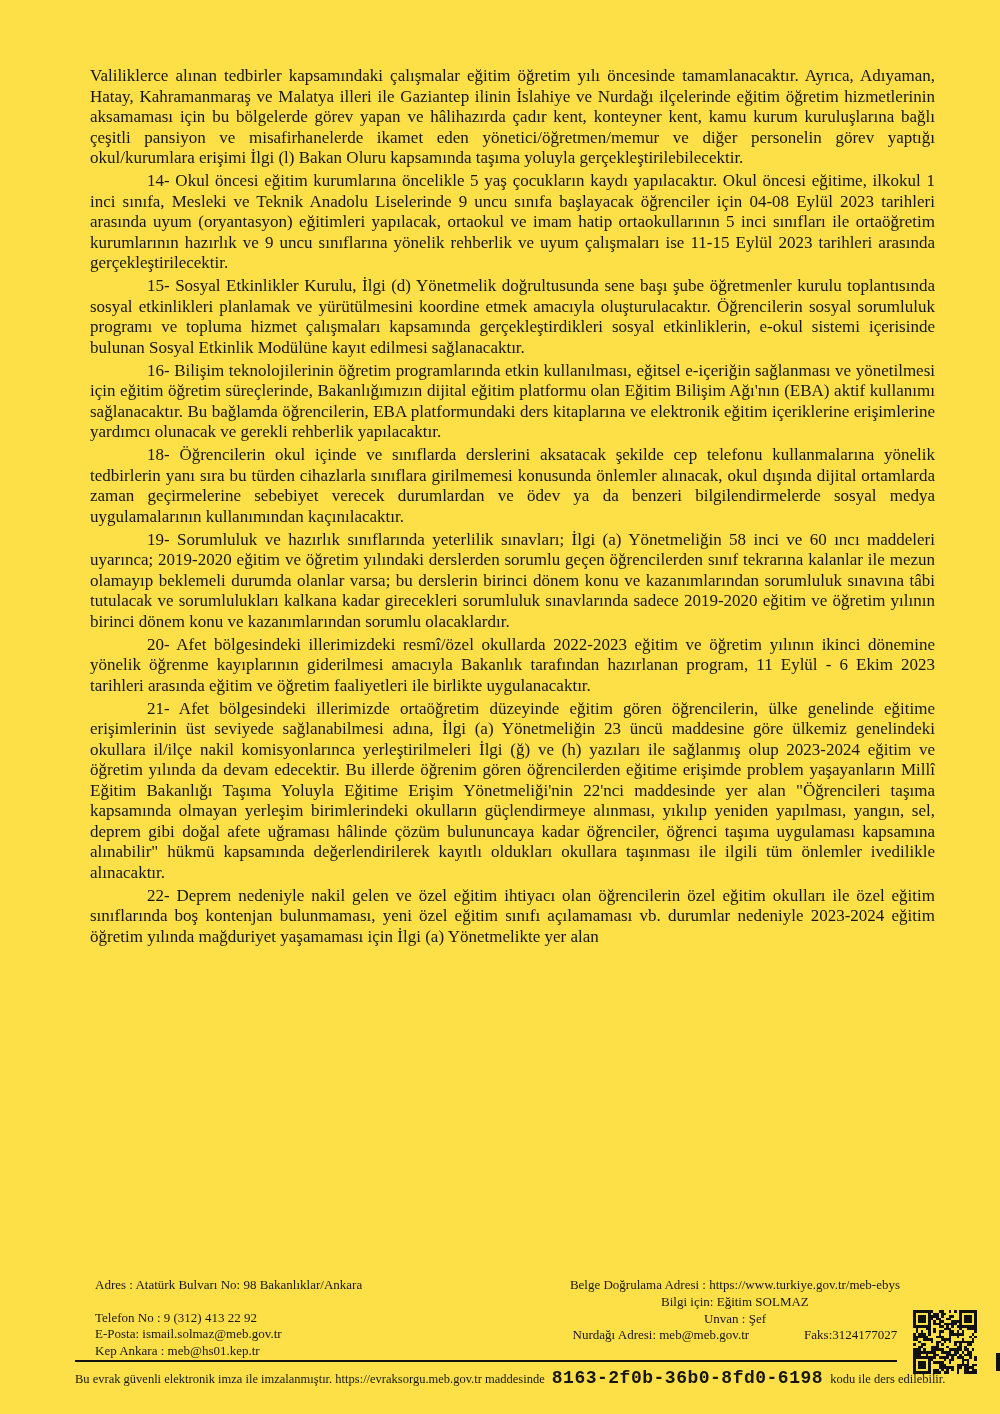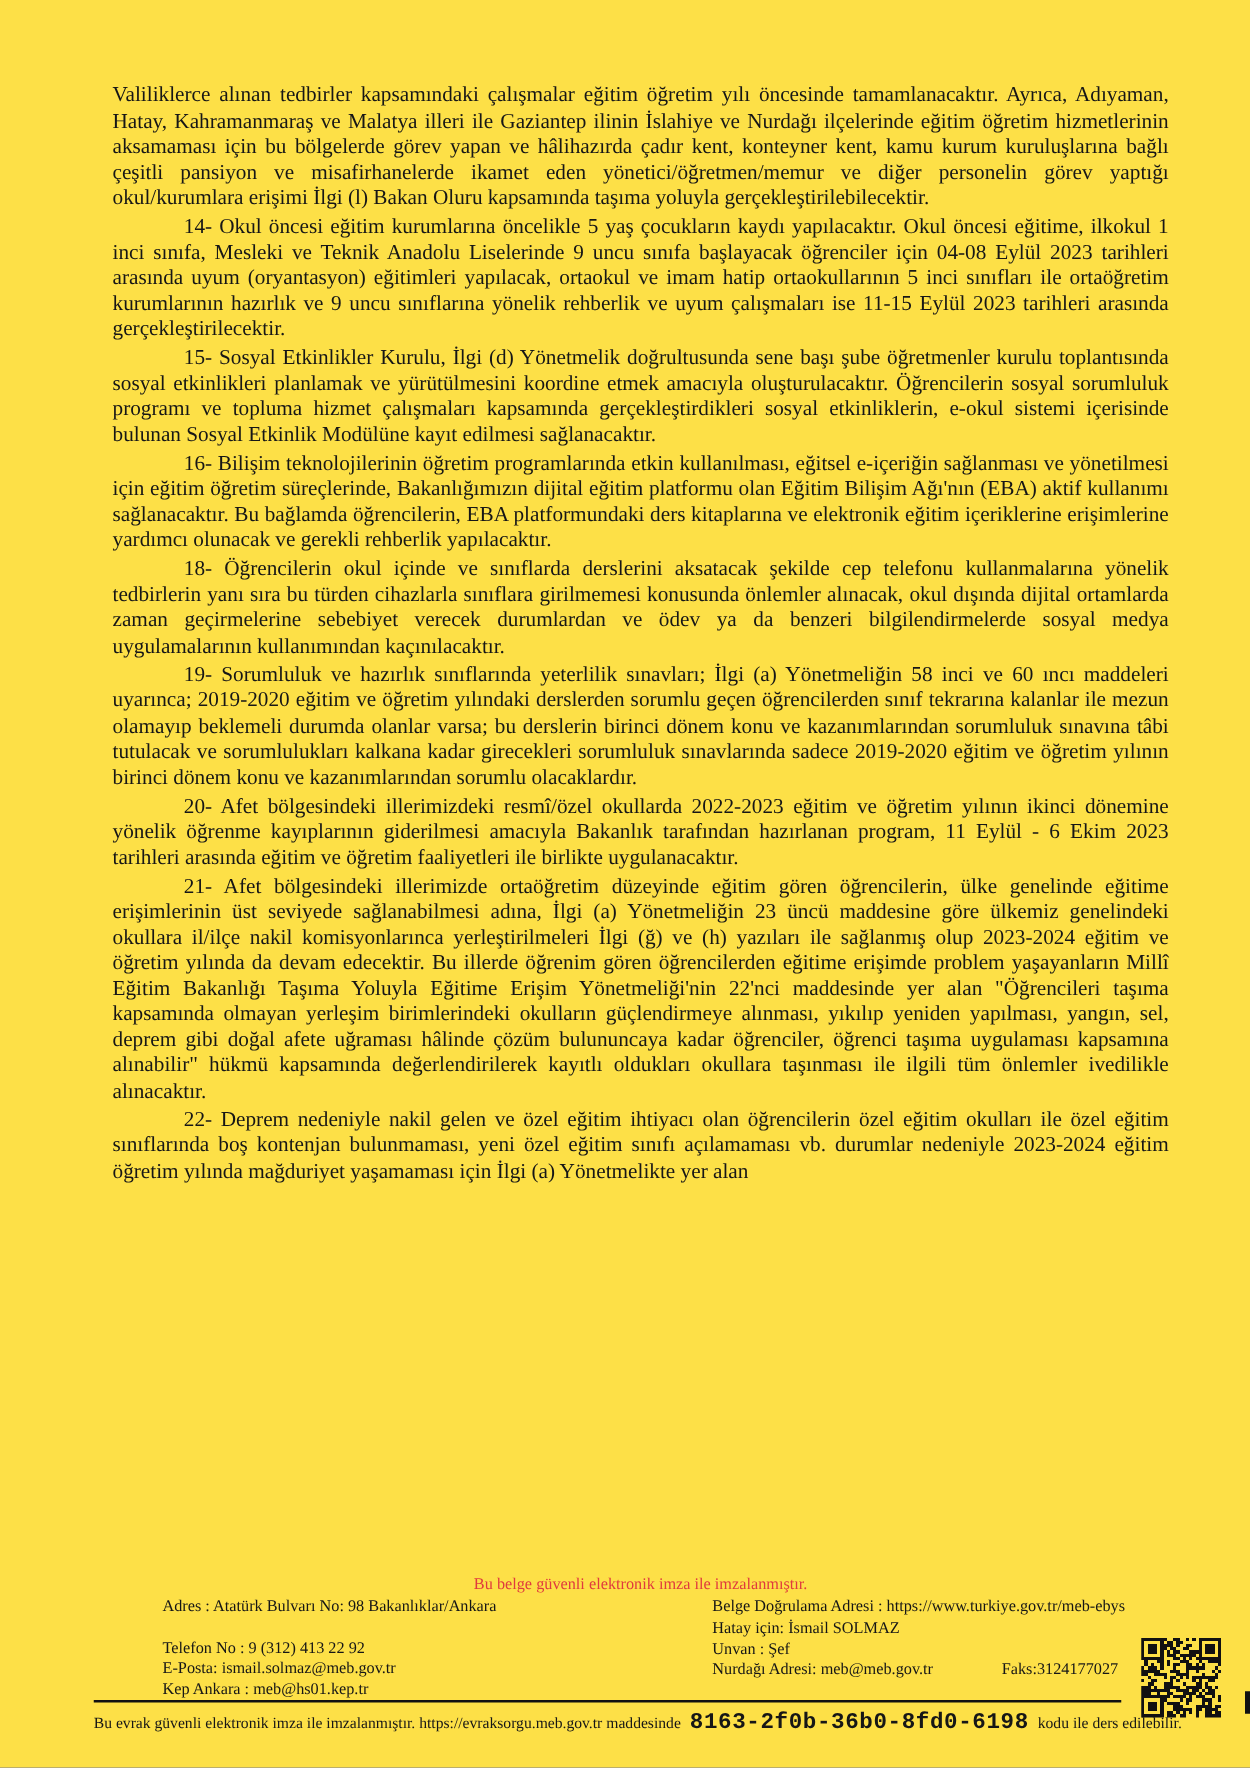--- a/index.html
+++ b/index.html
@@ -26,29 +26,28 @@
     top:1259px;left:90px;width:845px;
     text-align:center;
     font-size:13px;
     color:#e03a3e;
   }
   .footer-left{
     position:absolute;
     left:95px;top:1277px;
     font-size:13px;
     line-height:16.5px;
-    margin-left:35px;
   }
   .footer-left .gap{height:16px;}
   .footer-right{
     position:absolute;
     right:100px;top:1277px;
     font-size:13px;
     line-height:16.8px;
-    text-align:left;
+    text-align:center;
     margin-left:30px;
   }
   .footer-right .inet{margin-right:55px;}
   .qr{
     position:absolute;
     left:913px;top:1310px;
     width:64px;height:64px;
   }
   .qr svg{width:64px;height:64px;fill:#111;shape-rendering:crispEdges;}
   .rule{
@@ -86,33 +85,32 @@
     <p class="indent">14- Okul öncesi eğitim kurumlarına öncelikle 5 yaş çocukların kaydı yapılacaktır. Okul öncesi eğitime, ilkokul 1 inci sınıfa, Mesleki ve Teknik Anadolu Liselerinde 9 uncu sınıfa başlayacak öğrenciler için 04-08 Eylül 2023 tarihleri arasında uyum (oryantasyon) eğitimleri yapılacak, ortaokul ve imam hatip ortaokullarının 5 inci sınıfları ile ortaöğretim kurumlarının hazırlık ve 9 uncu sınıflarına yönelik rehberlik ve uyum çalışmaları ise 11-15 Eylül 2023 tarihleri arasında gerçekleştirilecektir.</p>
     <p class="indent">15- Sosyal Etkinlikler Kurulu, İlgi (d) Yönetmelik doğrultusunda sene başı şube öğretmenler kurulu toplantısında sosyal etkinlikleri planlamak ve yürütülmesini koordine etmek amacıyla oluşturulacaktır. Öğrencilerin sosyal sorumluluk programı ve topluma hizmet çalışmaları kapsamında gerçekleştirdikleri sosyal etkinliklerin, e-okul sistemi içerisinde bulunan Sosyal Etkinlik Modülüne kayıt edilmesi sağlanacaktır.</p>
     <p class="indent">16- Bilişim teknolojilerinin öğretim programlarında etkin kullanılması, eğitsel e-içeriğin sağlanması ve yönetilmesi için eğitim öğretim süreçlerinde, Bakanlığımızın dijital eğitim platformu olan Eğitim Bilişim Ağı'nın (EBA) aktif kullanımı sağlanacaktır. Bu bağlamda öğrencilerin, EBA platformundaki ders kitaplarına ve elektronik eğitim içeriklerine erişimlerine yardımcı olunacak ve gerekli rehberlik yapılacaktır.</p>
     <p class="indent">18- Öğrencilerin okul içinde ve sınıflarda derslerini aksatacak şekilde cep telefonu kullanmalarına yönelik tedbirlerin yanı sıra bu türden cihazlarla sınıflara girilmemesi konusunda önlemler alınacak, okul dışında dijital ortamlarda zaman geçirmelerine sebebiyet verecek durumlardan ve ödev ya da benzeri bilgilendirmelerde sosyal medya uygulamalarının kullanımından kaçınılacaktır.</p>
     <p class="indent">19- Sorumluluk ve hazırlık sınıflarında yeterlilik sınavları; İlgi (a) Yönetmeliğin 58 inci ve 60 ıncı maddeleri uyarınca; 2019-2020 eğitim ve öğretim yılındaki derslerden sorumlu geçen öğrencilerden sınıf tekrarına kalanlar ile mezun olamayıp beklemeli durumda olanlar varsa; bu derslerin birinci dönem konu ve kazanımlarından sorumluluk sınavına tâbi tutulacak ve sorumlulukları kalkana kadar girecekleri sorumluluk sınavlarında sadece 2019-2020 eğitim ve öğretim yılının birinci dönem konu ve kazanımlarından sorumlu olacaklardır.</p>
     <p class="indent">20- Afet bölgesindeki illerimizdeki resmî/özel okullarda 2022-2023 eğitim ve öğretim yılının ikinci dönemine yönelik öğrenme kayıplarının giderilmesi amacıyla Bakanlık tarafından hazırlanan program, 11 Eylül - 6 Ekim 2023 tarihleri arasında eğitim ve öğretim faaliyetleri ile birlikte uygulanacaktır.</p>
     <p class="indent">21- Afet bölgesindeki illerimizde ortaöğretim düzeyinde eğitim gören öğrencilerin, ülke genelinde eğitime erişimlerinin üst seviyede sağlanabilmesi adına, İlgi (a) Yönetmeliğin 23 üncü maddesine göre ülkemiz genelindeki okullara il/ilçe nakil komisyonlarınca yerleştirilmeleri İlgi (ğ) ve (h) yazıları ile sağlanmış olup 2023-2024 eğitim ve öğretim yılında da devam edecektir. Bu illerde öğrenim gören öğrencilerden eğitime erişimde problem yaşayanların Millî Eğitim Bakanlığı Taşıma Yoluyla Eğitime Erişim Yönetmeliği'nin 22'nci maddesinde yer alan "Öğrencileri taşıma kapsamında olmayan yerleşim birimlerindeki okulların güçlendirmeye alınması, yıkılıp yeniden yapılması, yangın, sel, deprem gibi doğal afete uğraması hâlinde çözüm bulununcaya kadar öğrenciler, öğrenci taşıma uygulaması kapsamına alınabilir" hükmü kapsamında değerlendirilerek kayıtlı oldukları okullara taşınması ile ilgili tüm önlemler ivedilikle alınacaktır.</p>
     <p class="indent">22- Deprem nedeniyle nakil gelen ve özel eğitim ihtiyacı olan öğrencilerin özel eğitim okulları ile özel eğitim sınıflarında boş kontenjan bulunmaması, yeni özel eğitim sınıfı açılamaması vb. durumlar nedeniyle 2023-2024 eğitim öğretim yılında mağduriyet yaşamaması için İlgi (a) Yönetmelikte yer alan</p>
   </div>
 
-  <div class="sig-notice sig-red" style="color: rgb(224, 58, 62);">Bu belge güvenli  elektronik imza ile imzalanmıştır.</div>
 
   <div class="footer-left">
     <div>Adres : Atatürk Bulvarı No: 98 Bakanlıklar/Ankara</div>
     <div class="gap"></div>
     <div>Telefon No : 9 (312) 413 22 92</div>
     <div>E-Posta: ismail.solmaz@meb.gov.tr</div>
     <div>Kep Ankara : meb@hs01.kep.tr</div>
   </div>
 
   <div class="footer-right">
     <div>Belge Doğrulama Adresi : https://www.turkiye.gov.tr/meb-ebys</div>
-    <div>Hatay için:  İsmail SOLMAZ</div>
+    <div>Bilgi için:  Eğitim SOLMAZ</div>
     <div>Unvan : Şef</div>
     <div>
       <span class="inet">Nurdağı Adresi: meb@meb.gov.tr</span><span>Faks:3124177027</span>
     </div>
   </div>
 
   <div class="qr">
     <svg id="qr-svg" viewBox="0 0 25 25" xmlns="http://www.w3.org/2000/svg">
         <rect x="0" y="0" width="1" height="1"></rect>
         <rect x="1" y="0" width="1" height="1"></rect>

